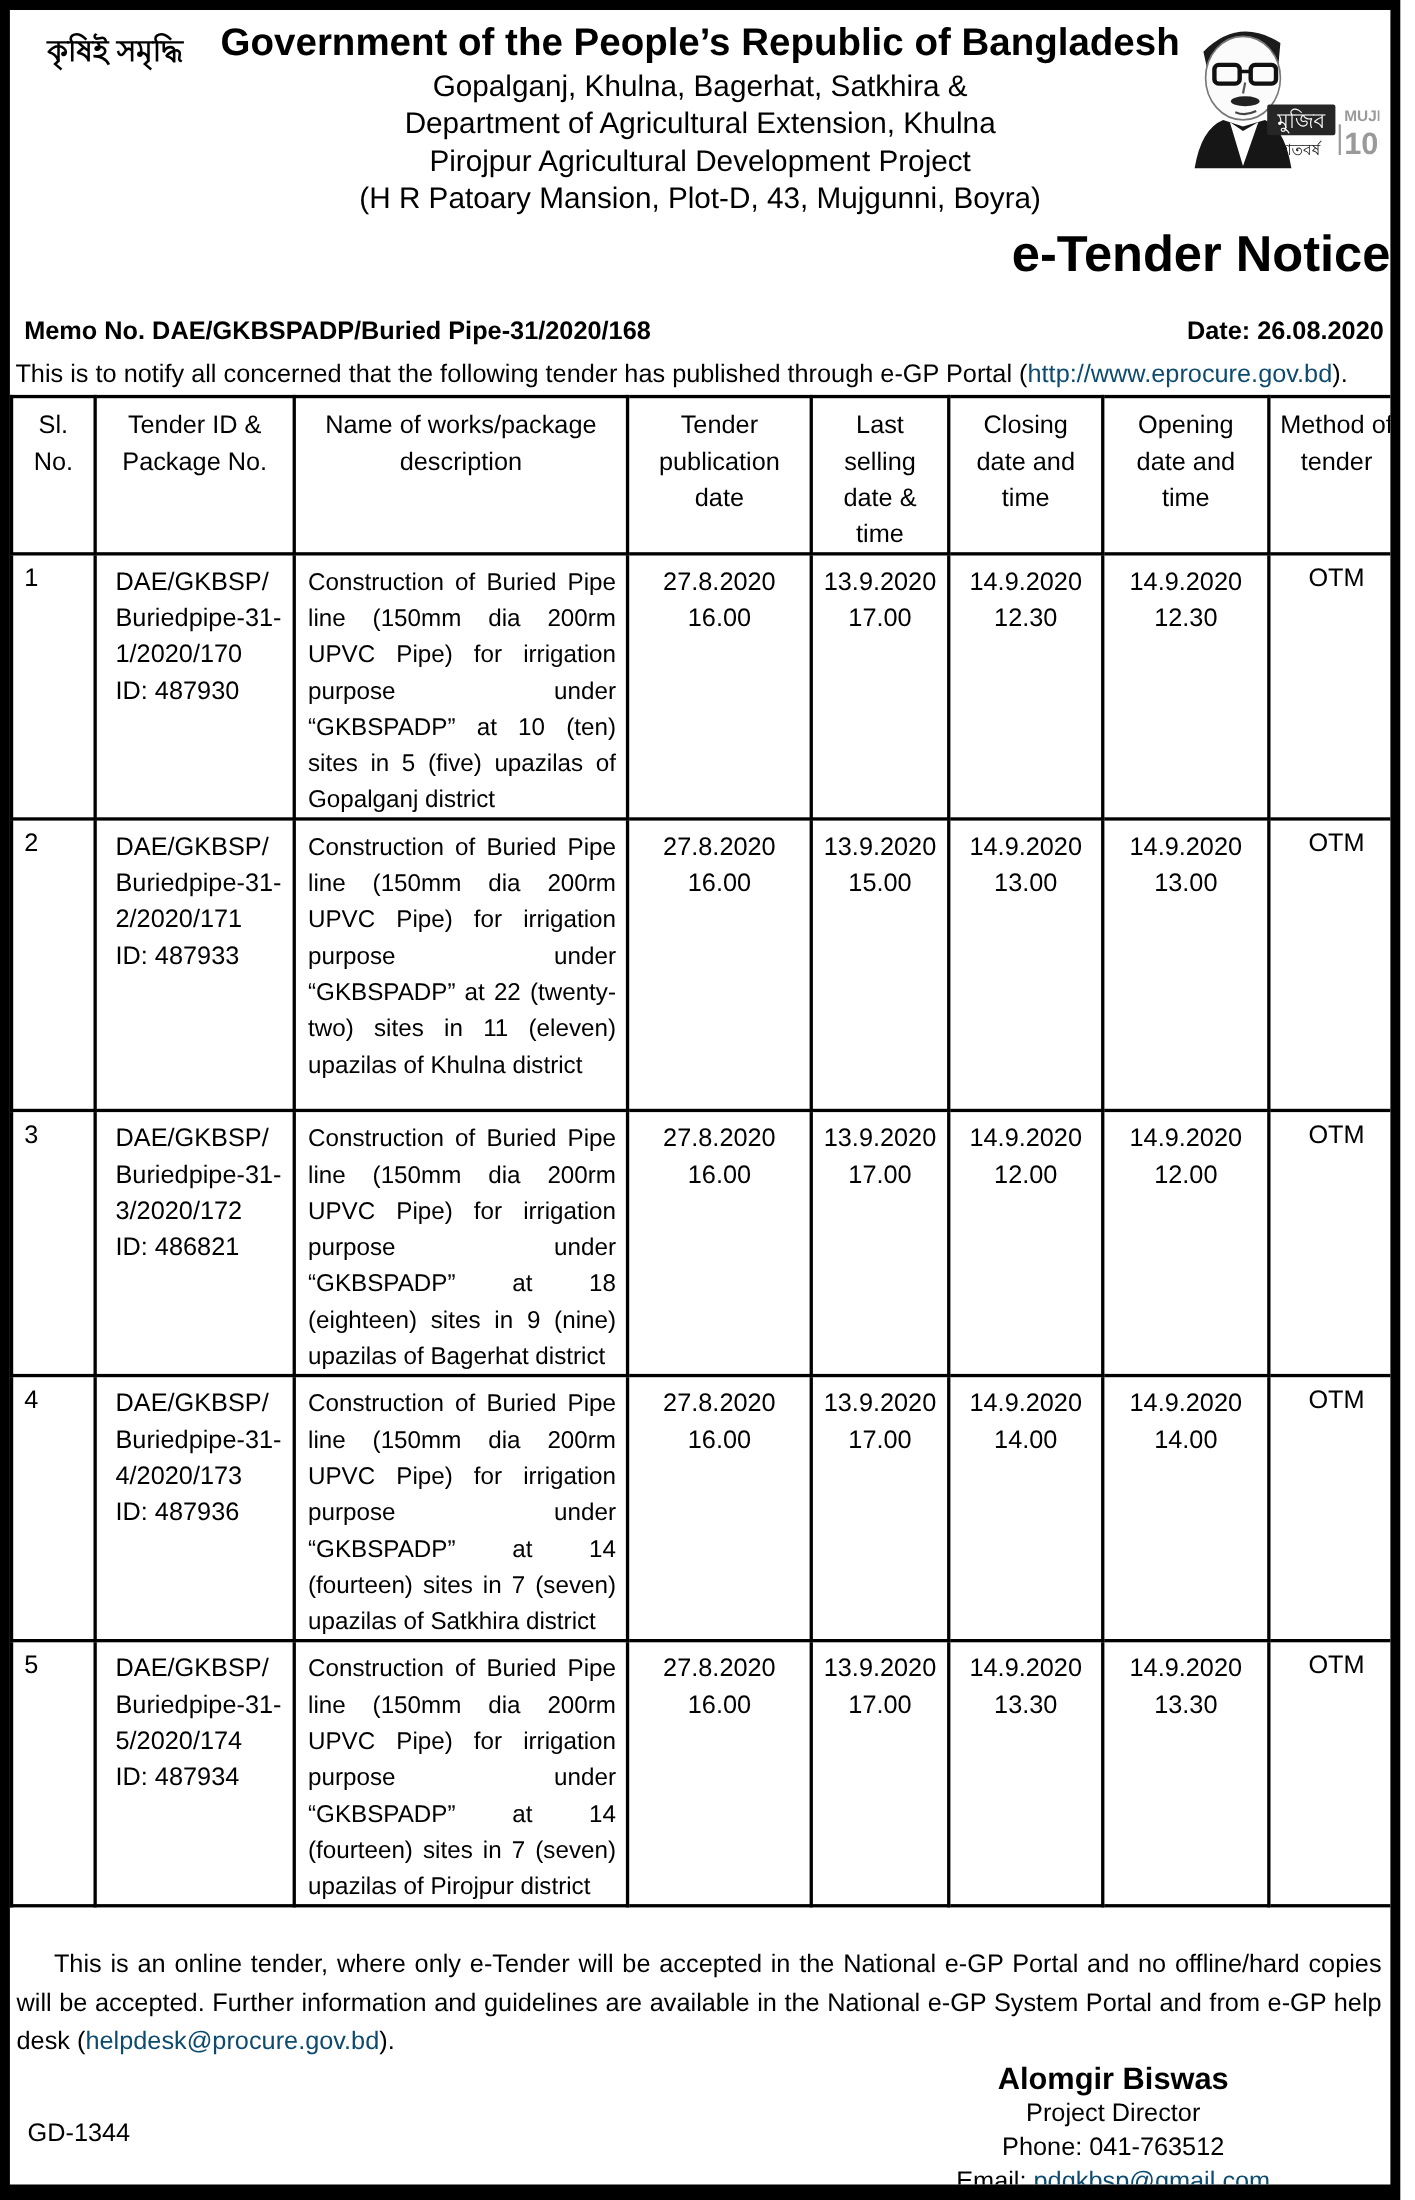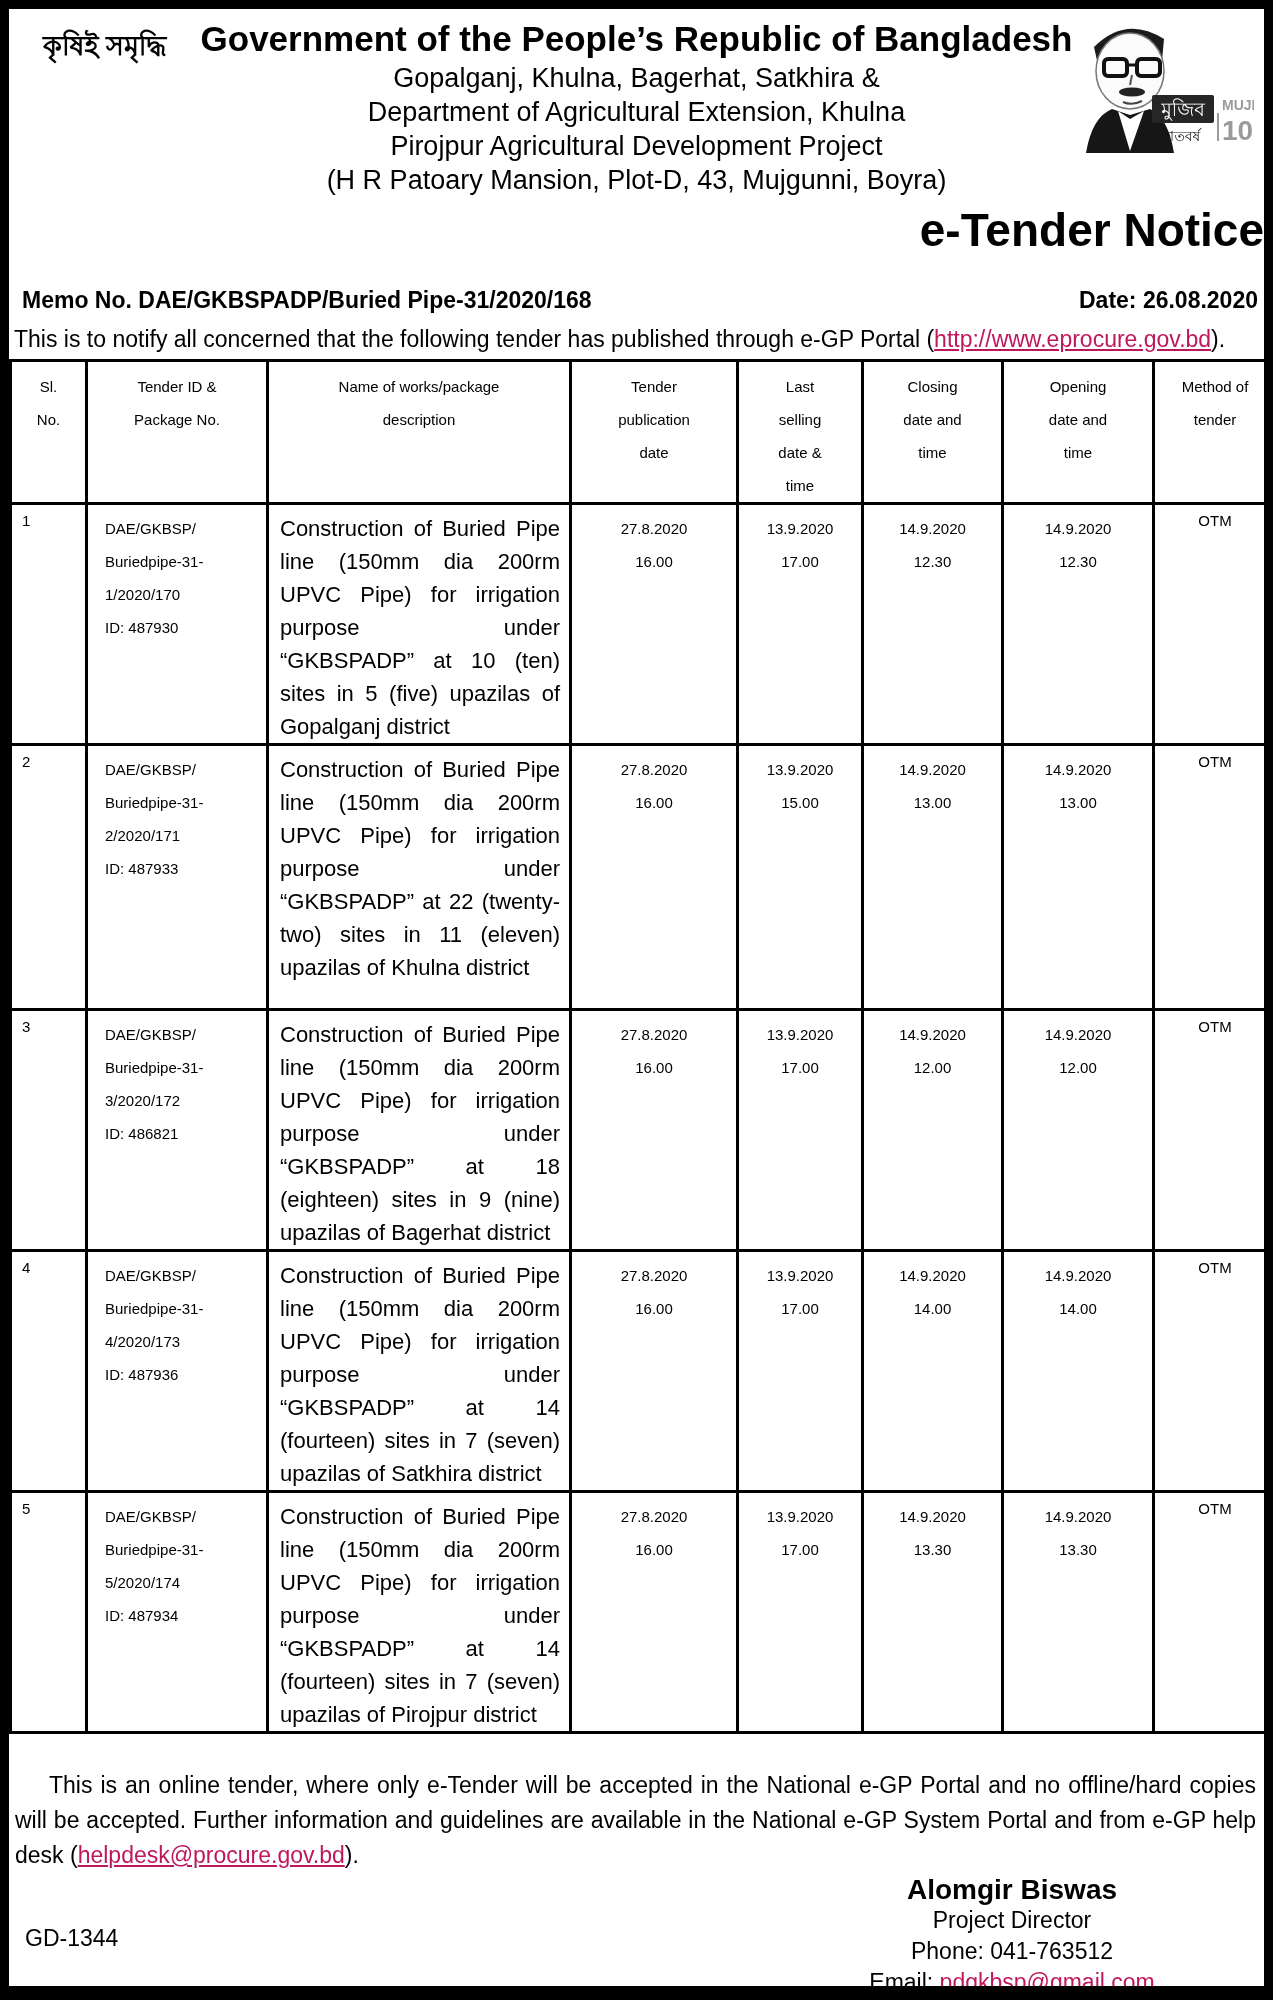--- a/index.html
+++ b/index.html
@@ -25,23 +25,23 @@
   .logo-box { position: absolute; right: 10px; top: 4px; width: 178px; height: 142px; }
   .title { text-align: center; font-size: 35px; font-weight: bold; line-height: 44px; }
   .sub { text-align: center; font-size: 27px; line-height: 34px; }
   .notice-title { text-align: right; font-size: 46px; font-weight: bold; margin-top: 4px; line-height: 58px; }
   .memo-row {
     display: flex; justify-content: space-between;
     font-weight: bold; font-size: 23px;
     padding: 0 6px 0 13px; margin-top: 28px;
   }
   .notify-line { font-size: 23px; padding: 0 6px 0 5px; margin-top: 12px; }
-  .link { text-decoration: underline; color: #be185d; }
+  .link { color: #0c4a6e; }
   table { width: 100%; border-collapse: collapse; table-layout: fixed; margin-top: 6px; }
-  th, td { border: 3px solid #000; font-weight: normal; font-size: 15px; vertical-align: top; }
+  th, td { border: 3px solid #000; font-weight: normal; font-size: 23px; vertical-align: top; }
   th { text-align: center; padding-top: 8px; white-space: pre-line; line-height: 33px; height: 142px; }
   tbody tr:nth-child(1) { height: 235px; }
   tbody tr:nth-child(2) { height: 265px; }
   tbody tr:nth-child(3) { height: 235px; }
   tbody tr:nth-child(4) { height: 235px; }
   tbody tr:nth-child(5) { height: 235px; }
   td { padding-top: 7px; }
   td.sl { padding-left: 10px; }
   td.tid { padding-left: 17px; white-space: pre-line; line-height: 33px; }
   td.desc { padding: 7px 9px 0 11px; text-align: justify; font-size: 22px; line-height: 33px; }

